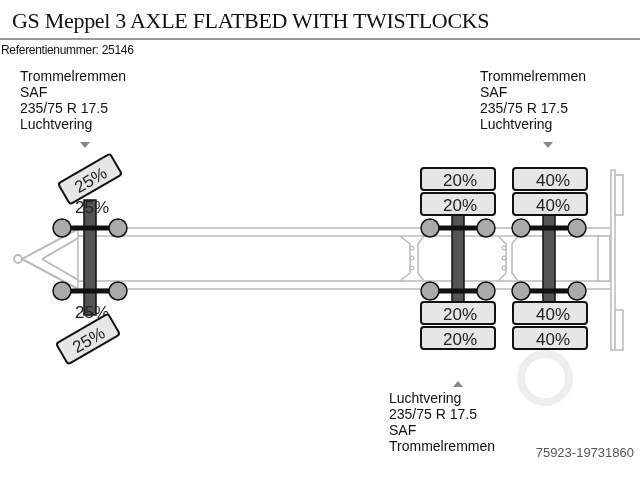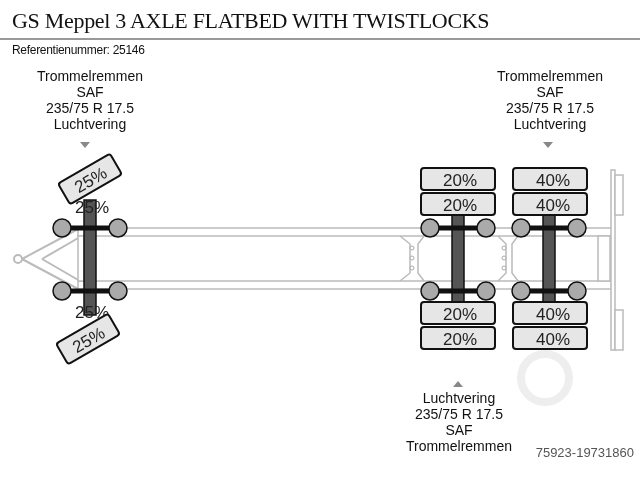--- a/index.html
+++ b/index.html
@@ -1,20 +1,20 @@
 <!DOCTYPE html>
 <html><head>
 <meta charset="utf-8">
 <style>
   html, body { margin:0; padding:0; background:#fff; }
   body { width:640px; height:480px; position:relative; overflow:hidden; font-family:"Liberation Sans", sans-serif; color:#111; }
   .title { position:absolute; left:12px; top:8px; font-size:22px; letter-spacing:-0.3px;font-family:Liberation Serif, serif; }
   .hr { position:absolute; left:0; top:38px; width:640px; height:2px; background:#999; }
-  .ref { position:absolute; left:12px; top:43px; font-size:12px; letter-spacing:-0.3px; }
-  .label { position:absolute; text-align:center; font-size:14px; line-height:16px; width:140px; }
+  .ref { position:absolute; left:1px; top:43px; font-size:12px; letter-spacing:-0.3px; }
+  .label { position:absolute; font-size:14px; line-height:16px; width:140px; }
   .label div { white-space:nowrap; }
   .code { position:absolute; right:6px; top:445px; font-size:13px; color:#555; }
   svg { position:absolute; left:0; top:0; }
   .pct { font-family:"Liberation Sans", sans-serif; font-size:17px; fill:#222; }
 </style>
 </head>
 <body>
 
 <div class="title">GS Meppel 3 AXLE FLATBED WITH TWISTLOCKS</div>
 <div class="hr"></div>

